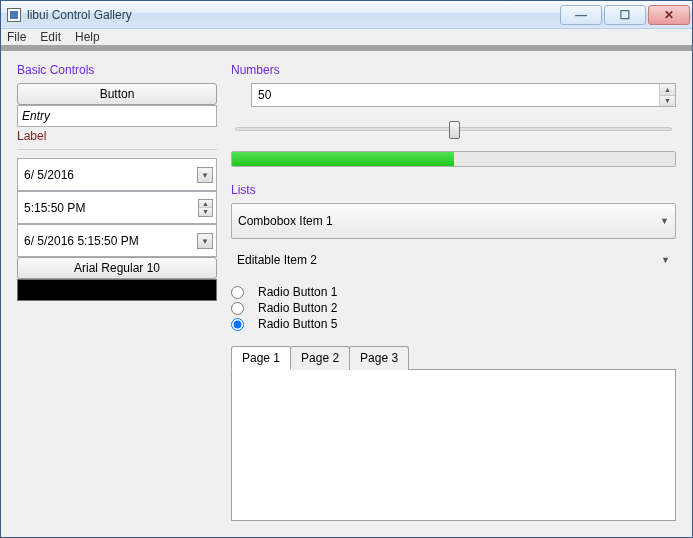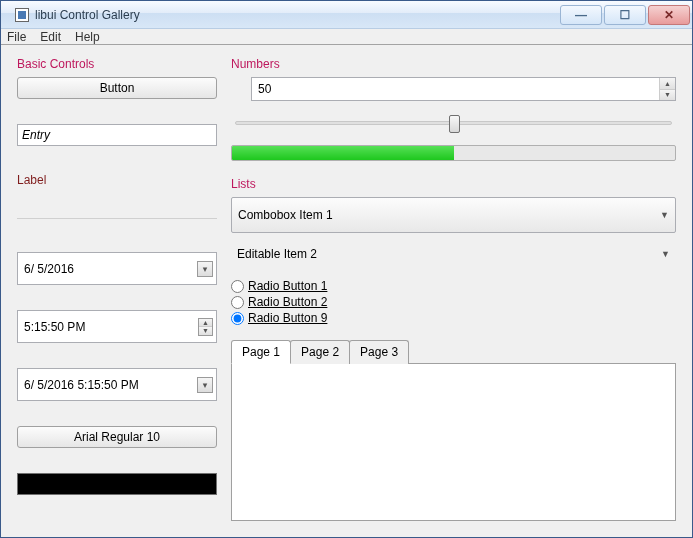--- a/index.html
+++ b/index.html
@@ -1,53 +1,53 @@
 <!DOCTYPE html>
 <html><head>
 <meta charset="utf-8">
 <style>
 * { box-sizing: border-box; margin: 0; padding: 0; font-family: "Segoe UI", Tahoma, sans-serif; font-size: 12px; }
 body { background: #5a8bc4; width: 693px; height: 538px; overflow: hidden; }
 .window { width: 693px; height: 538px; background: #fff; border: 1px solid #3a5a8a; display: flex; flex-direction: column; }
-.titlebar { height: 28px; background: linear-gradient(to bottom, #f8fbff 0%, #e2ecf9 45%, #cddff3 46%, #d8e7f7 100%); border-bottom: 1px solid #b8cde4; display: flex; align-items: center; justify-content: space-between; padding-left: 14px; }
+.titlebar { height: 28px; background: linear-gradient(to bottom, #f8fbff 0%, #e2ecf9 45%, #cddff3 46%, #d8e7f7 100%); border-bottom: 1px solid #b8cde4; display: flex; align-items: center; justify-content: space-between; padding-left: 6px; }
 .titlebar-left { display: flex; align-items: center; gap: 6px; }
 .app-icon { width: 14px; height: 14px; background: #fff; border: 1px solid #666; position: relative; }
 .app-icon::before { content:""; position:absolute; left:2px; top:2px; width:8px; height:8px; background:#4a7ab4; }
 .title-text { color: #2c3e50; }
 .window-controls { display: flex; gap: 2px; padding-right: 2px; }
 .winbtn { width: 42px; height: 20px; background: linear-gradient(to bottom,#f3f8fe,#d5e6f8); border:1px solid #9ab5d4; border-radius: 3px; display:flex; align-items:center; justify-content:center; color:#4a6a8a; font-weight:bold; cursor:default; }
 .winbtn.close { background: linear-gradient(to bottom,#f5d1d1,#e89b9b); border-color:#c47878; color:#7a2a2a; }
-.menubar { height: 16px; background: #f0f0f0; border-bottom: 1px solid #a3a3a3; display:flex; align-items:center; padding: 0 6px; gap: 14px; }
+.menubar { height: 22px; background: #f0f0f0; border-bottom: 6px solid #a3a3a3; display:flex; align-items:center; padding: 0 6px; gap: 14px; }
 .menubar span { color:#333; cursor:default; }
 .content { flex:1; display:flex; padding: 12px 16px 16px 16px; gap: 14px; background:#f0f0f0; }
 .col-left { width: 200px; display:flex; flex-direction:column; }
 .col-right { flex:1; display:flex; flex-direction:column; }
-.group-label { color:#be185d; margin-bottom: 6px; }
-.group-box { display:flex; flex-direction:column; gap:25px; }
+.group-label { color:#6d28d9; margin-bottom: 6px; }
+.group-box { display:flex; flex-direction:column; gap:0; }
 hr.sep { border:none; border-top:1px solid #d0d0d0; margin: 4px 0 8px 0; }
 .btn { height:22px; background: linear-gradient(to bottom,#fcfcfc,#e6e6e6); border:1px solid #a0a0a0; border-radius:3px; text-align:center; line-height:20px; cursor:default; }
 .checkbox-row { display:flex; align-items:center; gap:6px; }
 input[type=checkbox] { width:13px; height:13px; }
 .text-input { height:22px; border:1px solid #abadb3; background:#fff; padding: 0 4px; line-height:20px;font-style:italic; }
 .date-input { height:33px; border:1px solid #abadb3; background:#fff; display:flex; align-items:center; justify-content:space-between; padding:0 3px 0 6px; }
 .date-drop { width:16px; height:16px; border:1px solid #9a9a9a; background:linear-gradient(to bottom,#f5f5f5,#ddd); display:flex; align-items:center; justify-content:center; font-size:9px; color:#555; }
 .colorwell { height:22px; border:1px solid #707070; background:#000; }
 .numbers-row { display:flex; flex-direction:column; gap:14px; }
 .spinner { height:24px; border:1px solid #abadb3; background:#fff; display:flex; align-items:center; justify-content:space-between; padding-left:6px;margin-left:20px; }
 .spin-controls { width:16px; height:22px; display:flex; flex-direction:column; border-left:1px solid #ccc; }
 .spin-controls div { flex:1; background:linear-gradient(to bottom,#f5f5f5,#e0e0e0); display:flex; align-items:center; justify-content:center; font-size:7px; color:#555; border-bottom:1px solid #ccc; }
 .spin-controls div:last-child{border-bottom:none;}
 .slider-track { height:4px; background:#e0e0e0; border:1px solid #c8c8c8; border-radius:2px; position:relative; margin: 6px 4px; }
 .slider-thumb { position:absolute; top:-7px; width:11px; height:18px; background:linear-gradient(to bottom,#f8f8f8,#d8d8d8); border:1px solid #707070; border-radius:2px; }
 .progress { height:16px; border:1px solid #b0b0b0; background:#e8e8e8; border-radius:2px; overflow:hidden; }
 .progress-fill { height:100%; background:linear-gradient(to bottom,#56e056,#1ec71e); }
 .combo { height:36px; border:1px solid #abadb3; background:linear-gradient(to bottom,#fcfcfc,#e8e8e8); display:flex; align-items:center; justify-content:space-between; padding:0 6px; border-radius:2px; }
 .combo-flat { height:22px; background:transparent; border:none; border-bottom:0; display:flex; align-items:center; justify-content:space-between; padding:0 6px; }
 .drop-arrow { font-size:9px; color:#555; }
-.radio-row { display:flex; align-items:center; gap:4px; margin:2px 0;text-decoration:underline; }
+.radio-row { display:flex; align-items:center; gap:14px; margin:2px 0; }
 input[type=radio] { width:13px; height:13px; }
 .tabs { display:flex; border-bottom:1px solid #a0a0a0; }
 .tab { padding:4px 10px; border:1px solid #a0a0a0; border-bottom:none; background:#f0f0f0; border-top-left-radius:3px; border-top-right-radius:3px; margin-right:-1px; cursor:default; position:relative; top:1px;}
 .tab.active { background:#fff; border-bottom:1px solid #fff; z-index:2; }
 .tab-content { border:1px solid #a0a0a0; border-top:none; background:#fff; flex:1; }
 .label-text { color:#7f1d1d; padding:2px 0; }
 </style>
 </head>
 <body>
 
@@ -138,21 +138,21 @@
         <div class="radio-row">
           <input type="radio" name="r" style="">
           <span>Radio Button 1</span>
         </div>
         <div class="radio-row">
           <input type="radio" name="r" style="">
           <span>Radio Button 2</span>
         </div>
         <div class="radio-row">
           <input type="radio" name="r" checked="" style="">
-          <span>Radio Button 9</span>
+          <span>Radio Button 5</span>
         </div>
       </div>
 
       <div style="margin-top:12px; display:flex; flex-direction:column; flex:1;">
         <div class="tabs">
           <div class="tab active">Page 1</div>
           <div class="tab">Page 2</div>
           <div class="tab">Page 3</div>
         </div>
         <div class="tab-content"></div>

